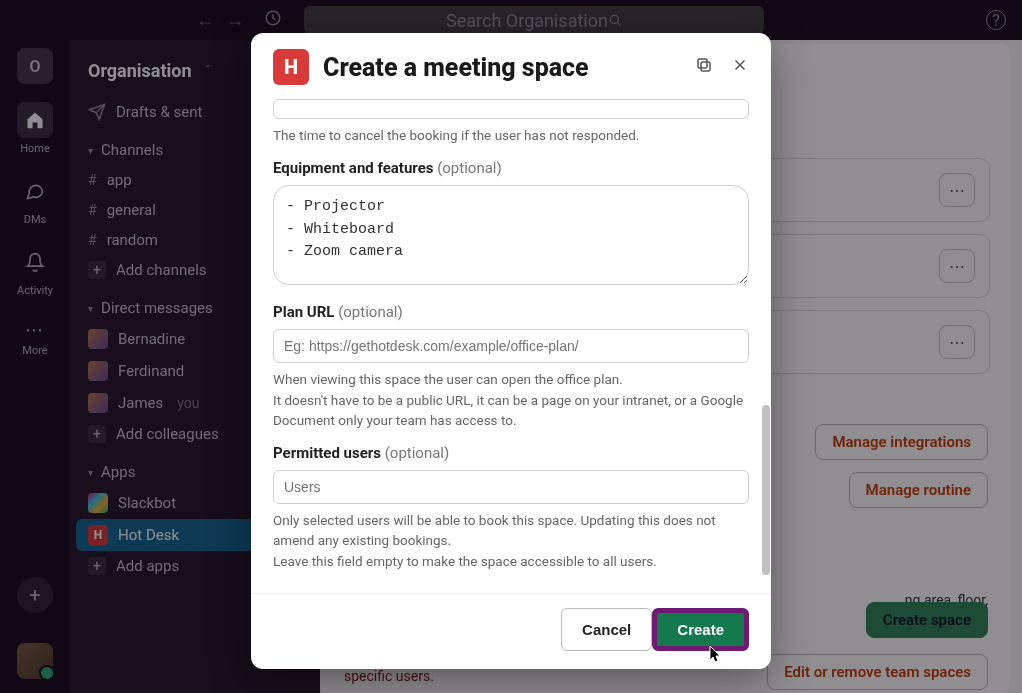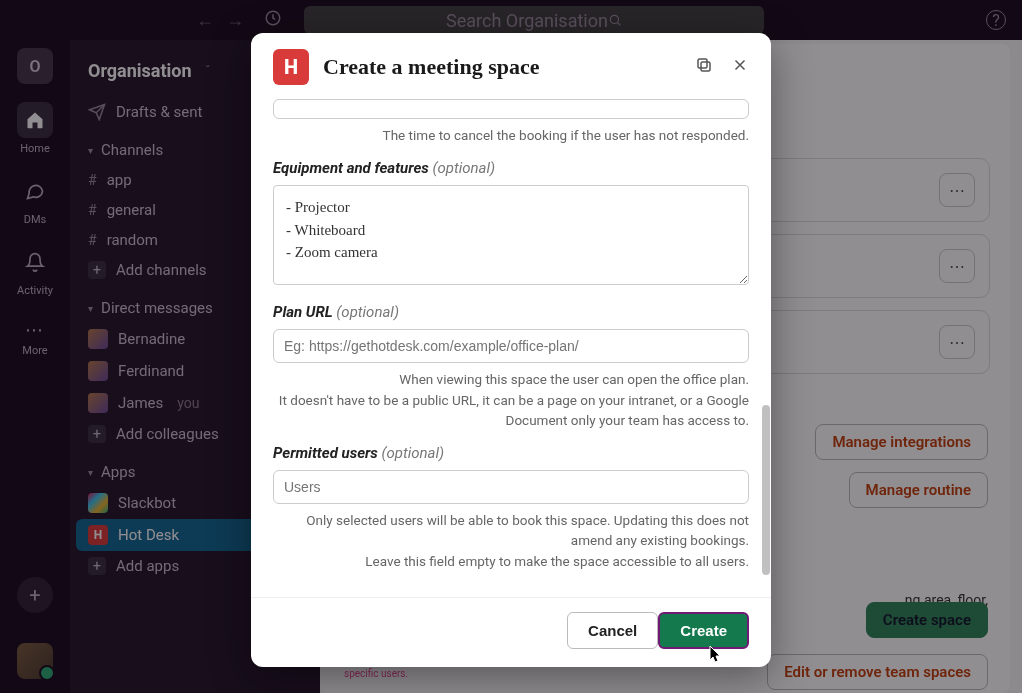--- a/index.html
+++ b/index.html
@@ -185,66 +185,65 @@
 }
 .modal-head{
   display:flex; align-items:center; gap:14px;
   padding:16px 22px 14px;
 }
 .modal-logo{
   width:36px; height:36px; background:#d93a3a; border-radius:6px;
   color:#fff; font-weight:800; font-size:20px;
   display:flex; align-items:center; justify-content:center;
 }
-.modal-title{ font-size:22px; font-weight:800; color:#1a1a1a;font-family:Liberation Serif, serif;}
+.modal-title{ font-size:25px; font-weight:800; color:#1a1a1a;}
 .modal-head-actions{ margin-left:auto; display:flex; gap:18px; color:#555;}
 .modal-head-actions svg{ width:18px; height:18px; }
 
 .modal-body{
   padding: 0 22px 12px;
   overflow-y:auto;
   flex:1;
   position:relative;
 }
 .modal-scrollbar{
   position:absolute; right:1px; top:306px; width:8px; height:170px;
   background:#c0c0c0; border-radius:4px;
 }
 .field-wrap{ margin-bottom:14px;}
 .field-input{
   width:100%; border:1px solid #ccc; border-radius:6px;
   padding:8px 10px; font-size:14px; color:#333;
 }
 .field-textarea{
-  width:100%; border:1px solid #ccc; border-radius:4px;
+  width:100%; border:1px solid #ccc; border-radius:16px;
   padding:10px 12px; font-size:15px; color:#333;
-  height:100px; resize:vertical; font-family:Liberation Serif, serif;
+  height:100px; resize:vertical; font-family:Liberation Mono, monospace;
   line-height:1.5;
 }
 .helper{
-  color:#666; font-size:13.5px; margin-top:6px; line-height:1.5;text-align:right;
+  color:#666; font-size:13.5px; margin-top:6px; line-height:1.5;
 }
 .field-label{
   font-size:15px; font-weight:700; color:#222; margin-bottom:8px;
   display:block;
-  font-style:italic;
 }
 .optional{ font-weight:400; color:#777;}
 
 .modal-foot{
   border-top:1px solid #eee;
   padding:14px 22px 18px;
   display:flex; justify-content:flex-end; 
 }
 .btn{
   padding:8px 20px; border-radius:6px; font-size:15px; font-weight:600;
   cursor:pointer;
 }
 .btn-cancel{ background:#fff; border:1px solid #bbb; color:#222;}
-.btn-primary{ background:#147a4d; border:2px solid #701a75; color:#fff;}
+.btn-primary{ background:#147a4d; border:5px solid #701a75; color:#fff;}
 
 .cursor{
   position:absolute; left:704px; top:644px; font-size:18px; color:#000;
   pointer-events:none; z-index:999;
 }
 
 ::-webkit-scrollbar{width:10px}
 ::-webkit-scrollbar-thumb{background:#c0c0c0;border-radius:5px}
 </style>
 </head>
@@ -401,21 +400,21 @@
       <div class="right-buttons" style="top:428px;">
           <span class="main-btn">Manage routine</span>
         </div>
       <div style="position:absolute; right:22px; top:548px; color:#333; font-size:14px;"><span>ng area, floor,</span></div>
       <div class="right-buttons" style="top:558px;">
           <span class="main-btn green">Create space</span>
         </div>
       <div class="right-buttons" style="top:610px;">
           <span class="main-btn">Edit or remove team spaces</span>
         </div>
-      <div style="position:absolute; left:24px; top:624px; color:#ec4899; font-size:10px;"><span>specific users.</span></div>
+      <div style="position:absolute; left:24px; top:624px; color:#7f1d1d; font-size:14px;"><span>specific users.</span></div>
     </div>
   </div>
 </div>
 
 <div class="modal-backdrop"></div>
 <div class="modal">
   <div class="modal-head">
     <div class="modal-logo">H</div>
     <div class="modal-title">Create a meeting space</div>
     <div class="modal-head-actions">

